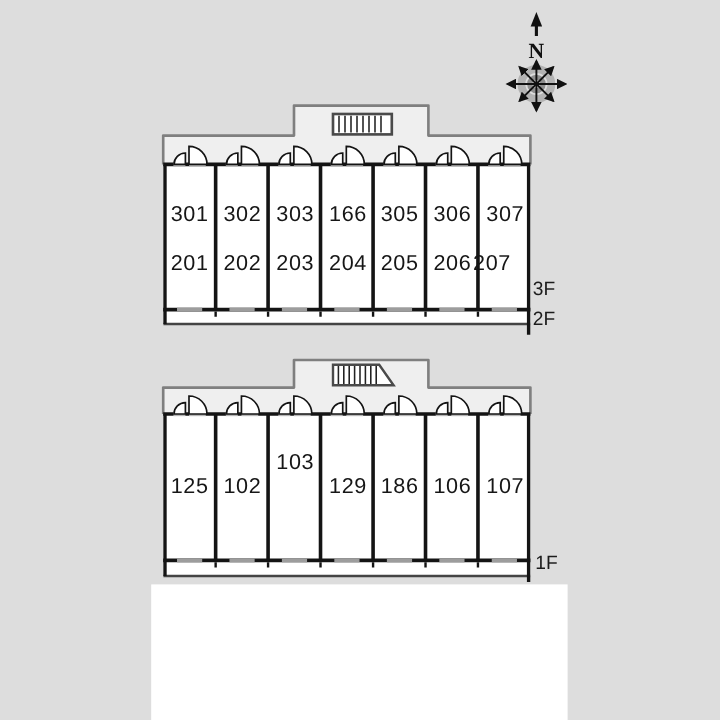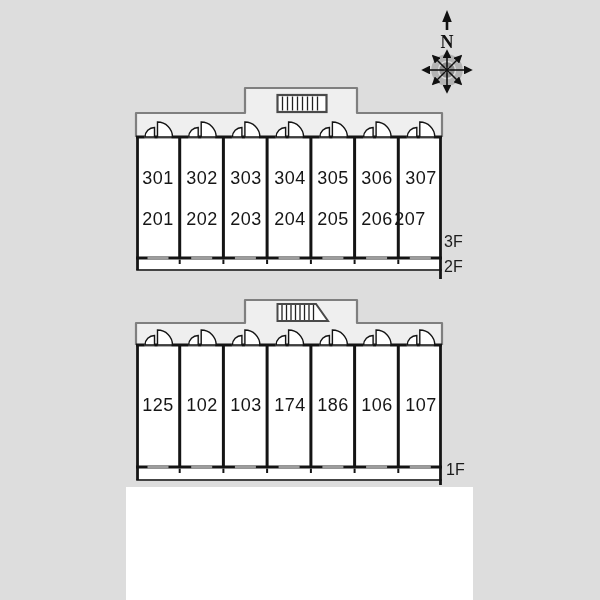--- a/index.html
+++ b/index.html
@@ -77,21 +77,21 @@
       <use href="#door-pair" x="184.9" y="53"></use>
       <use href="#door-pair" x="228.6" y="53"></use>
       <use href="#door-pair" x="272.3" y="53"></use>
     </svg>
   </div>
 
   <div>
     <div class="room-label" style="left:136px;top:167px">301</div>
     <div class="room-label" style="left:180px;top:167px">302</div>
     <div class="room-label" style="left:224px;top:167px">303</div>
-    <div class="room-label" style="left:268px;top:167px">304</div>
+    <div class="room-label" style="left:268px;top:167px">166</div>
     <div class="room-label" style="left:311px;top:167px">305</div>
     <div class="room-label" style="left:355px;top:167px">306</div>
     <div class="room-label" style="left:399px;top:167px">307</div>
   </div>
 
   <div>
     <div class="room-label" style="left:136px;top:208px">201</div>
     <div class="room-label" style="left:180px;top:208px">202</div>
     <div class="room-label" style="left:224px;top:208px">203</div>
     <div class="room-label" style="left:268px;top:208px">204</div>
@@ -132,22 +132,22 @@
       <use href="#door-pair" x="141.1" y="51"></use>
       <use href="#door-pair" x="184.9" y="51"></use>
       <use href="#door-pair" x="228.6" y="51"></use>
       <use href="#door-pair" x="272.3" y="51"></use>
     </svg>
   </div>
 
   <div>
     <div class="room-label" style="left:136px;top:394px">125</div>
     <div class="room-label" style="left:180px;top:394px">102</div>
-    <div class="room-label" style="left:224px;top:394px">103</div>
-    <div class="room-label" style="left:268px;top:394px">174</div>
+    <div class="room-label" style="left:224px;top:374px">103</div>
+    <div class="room-label" style="left:268px;top:394px">129</div>
     <div class="room-label" style="left:311px;top:394px">186</div>
     <div class="room-label" style="left:355px;top:394px">106</div>
     <div class="room-label" style="left:399px;top:394px">107</div>
   </div>
 
   <div class="floor-label" style="left:446px;top:460px">1F</div>
 
   <svg class="compass" width="58" height="94" viewBox="0 0 58 94">
     <defs>
       <marker id="ah" viewBox="0 0 10 10" refX="8" refY="5" markerWidth="5.5" markerHeight="5.5" orient="auto-start-reverse">

